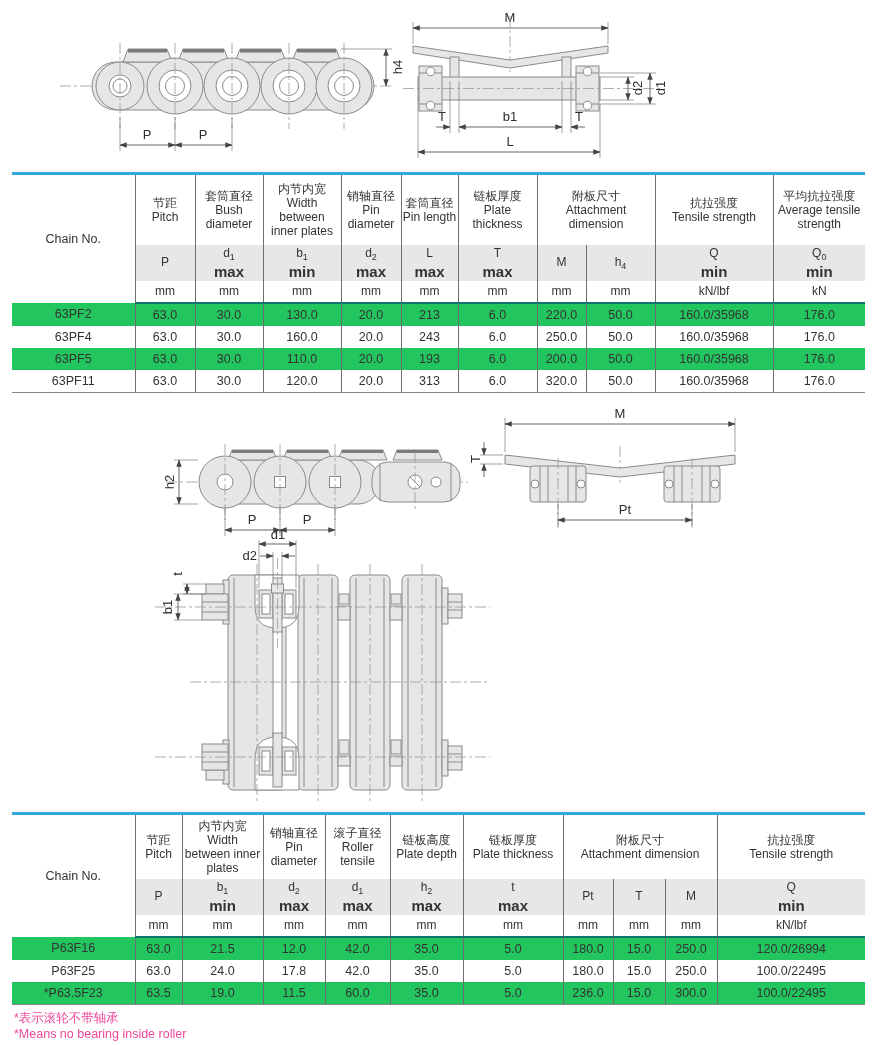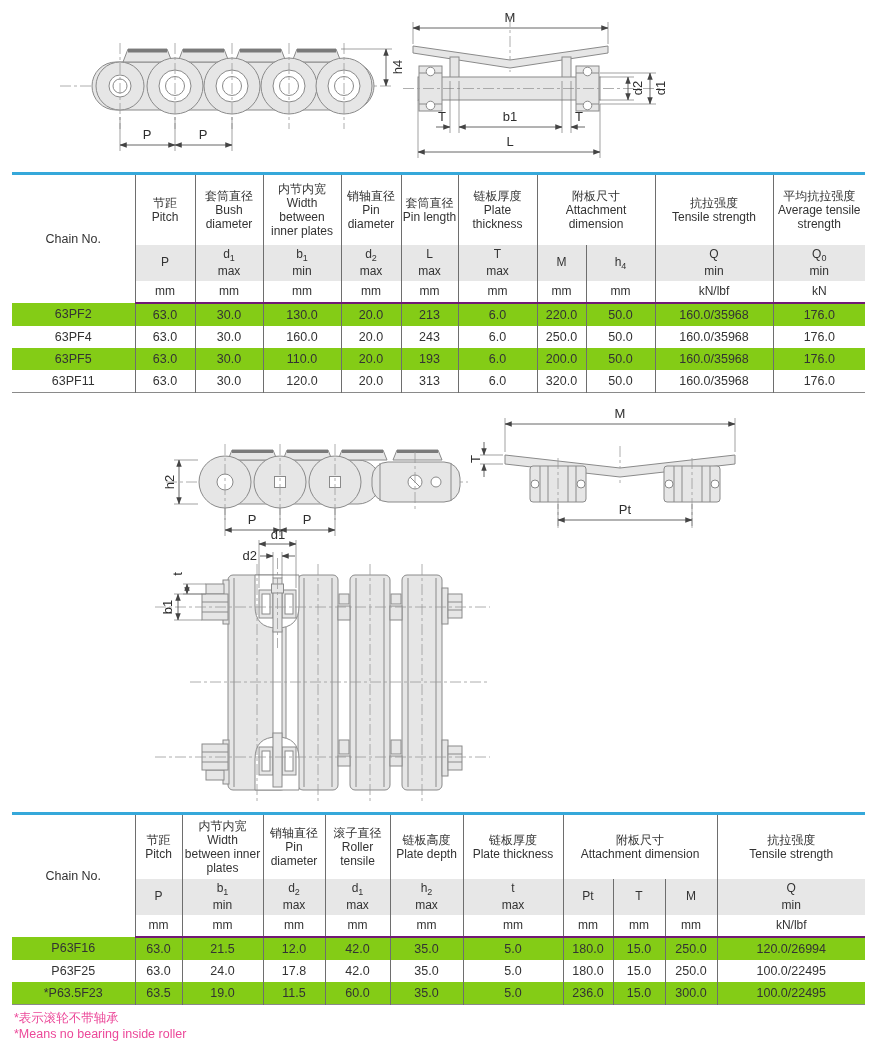--- a/index.html
+++ b/index.html
@@ -9,26 +9,26 @@
   
   table{position:absolute;left:12px;width:853px;border-collapse:collapse;table-layout:fixed;
         border-top:3px solid #35a8da;border-bottom:1px solid #8a8a8a;}
   td{border-left:1px solid #6e6e6e;border-right:1px solid #6e6e6e;text-align:center;
      font-size:12px;line-height:1.18;color:#333;padding:0 1px;vertical-align:middle;}
   tr td:first-child{border-left:none;text-align:center;}
   tr td:last-child{border-right:none;}
   tr.h1 td{height:70px;}
   tr.h1s td{height:64px;}
   tr.hsym td{height:36px;background:#e7e7e7;}
-  tr.hu td{height:21px;border-bottom:2px solid #701a75;}
+  tr.hu td{height:21px;border-bottom:2px solid #0f766e;}
   tr.dr td{height:22px;font-size:12.5px;}
-  tr.stripe td{background:#84cc16;}
+  tr.stripe td{background:#22c55e;}
   td.chain{background:#fff;font-size:12.5px;}
   sub{font-size:9px;}
-  .lim{font-size:12px;}
+  .lim{font-size:15px;font-weight:bold;}
   
   .fillp{fill:#e6e6e6;stroke:#8a8a8a;stroke-width:1;}
   .fillw{fill:#ffffff;stroke:#8a8a8a;stroke-width:1;}
   .ln{stroke:#8a8a8a;stroke-width:1;fill:none;}
   .cl{stroke:#9a9a9a;stroke-width:0.8;stroke-dasharray:11 3 3 3;fill:none;}
   .dim{stroke:#555;stroke-width:0.9;fill:none;}
   .ext{stroke:#7a7a7a;stroke-width:0.7;fill:none;}
   .band{fill:#7a7a7a;}
   text.dl{font-family:"Liberation Sans",sans-serif;font-size:13px;fill:#2e2e2e;}
   .foot{position:absolute;left:14px;top:1010px;font-size:12.5px;line-height:1.3;color:#ec4899;}

